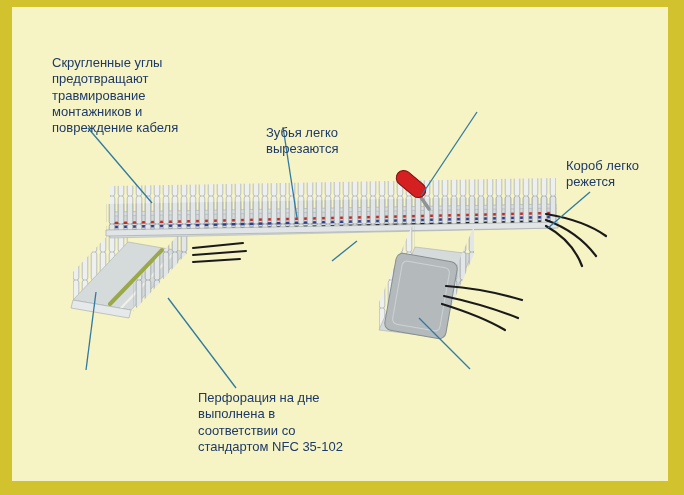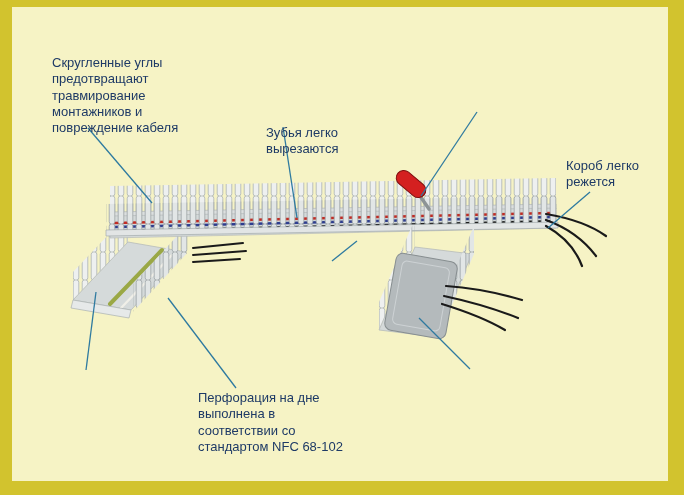--- a/index.html
+++ b/index.html
@@ -106,14 +106,14 @@
       <line x1="332" y1="261" x2="357" y2="241"></line>
       <line x1="86" y1="370" x2="96" y2="292"></line>
       <line x1="236" y1="388" x2="168" y2="298"></line>
       <line x1="470" y1="369" x2="419" y2="318"></line>
     </g>
   </svg>
 
   <div class="label lbl-rounded">Скругленные углы предотвращают травмирование монтажников и повреждение кабеля</div>
   <div class="label lbl-teeth">Зубья легко вырезаются</div>
   <div class="label lbl-ductcut">Короб легко режется</div>
-  <div class="label lbl-perf">Перфорация на дне выполнена в соответствии со стандартом NFC 68-102</div>
+  <div class="label lbl-perf">Перфорация на дне выполнена в соответствии со стандартом NFC 35-102</div>
 </div>
 
 </body></html>

